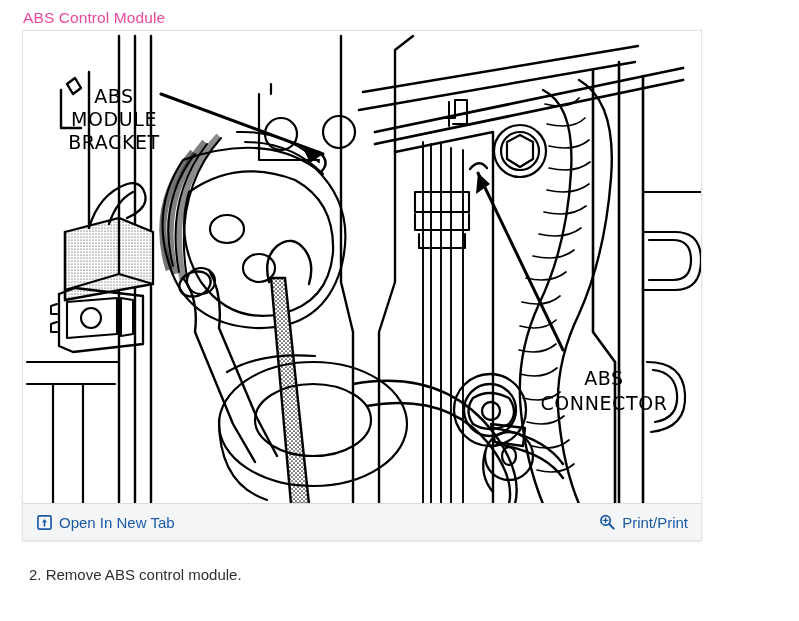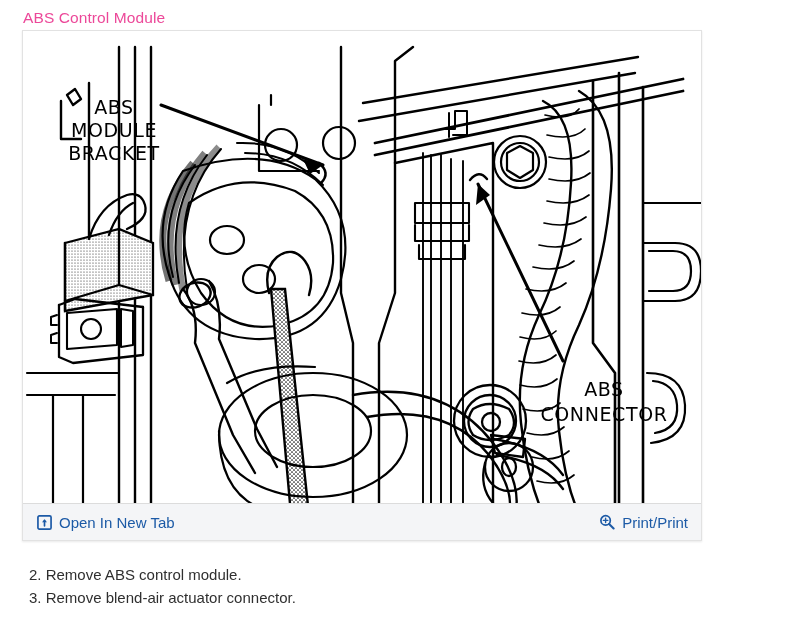--- a/index.html
+++ b/index.html
@@ -37,21 +37,21 @@
     height: 511px;
     box-sizing: border-box;
     border: 1px solid #e2e2e2;
     background: #ffffff;
     box-shadow: 0 1px 2px rgba(0,0,0,0.09);
   }
 
   .figure-viewport {
     position: absolute;
     left: 0;
-    top: 12px;
+    top: 1px;
     width: 678px;
     height: 472px;
     overflow: hidden;
     background: #ffffff;
   }
   .figure-viewport svg {
     display: block;
   }
 
   
@@ -355,14 +355,13 @@
         </svg>
       </span>
       <span class="tool-label">Print/Print</span>
     </a>
 
   </div>
 </div>
 
 <div class="steps">
   <div class="step-line">2. Remove ABS control module.</div>
-  <div class="step-line">3. Remove blend-air actuator connector.</div>
 </div>
 
 </body></html>

